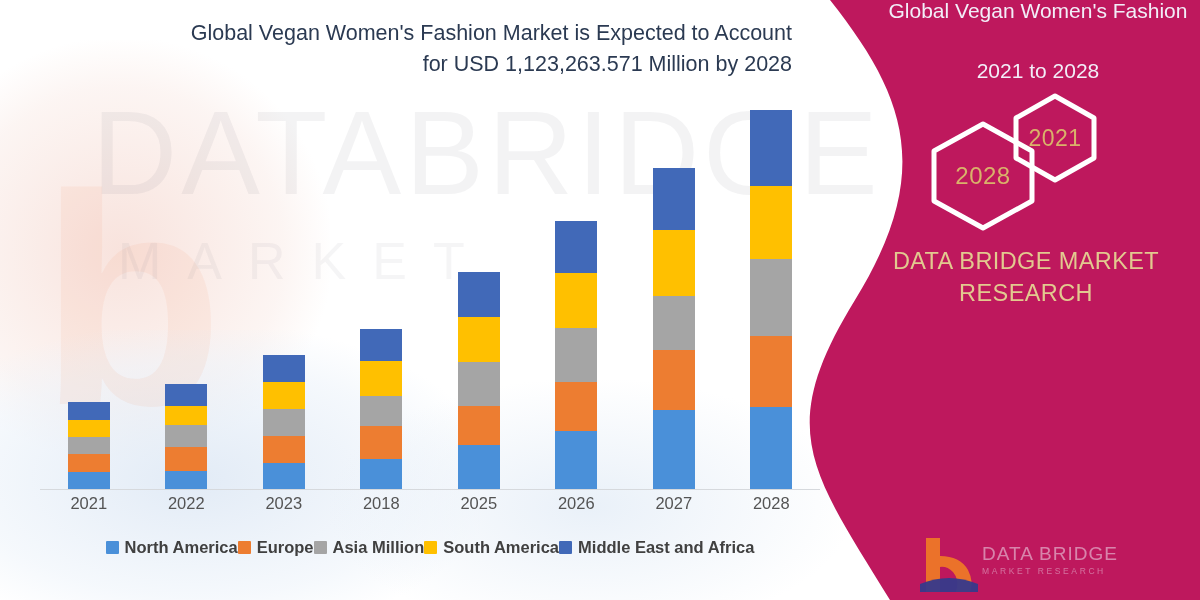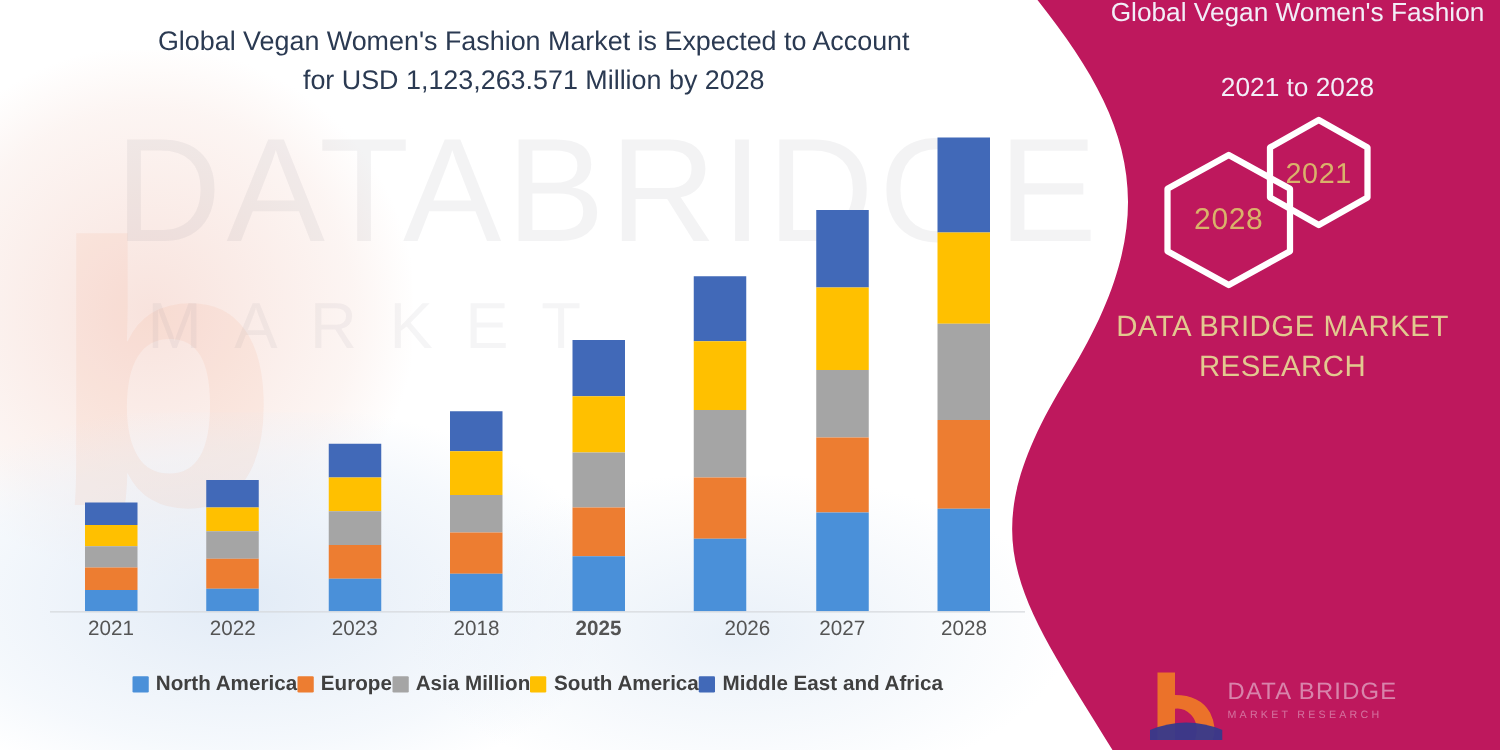--- a/index.html
+++ b/index.html
@@ -65,21 +65,21 @@
     color: rgba(236,120,70,0.075);
     user-select: none;
     pointer-events: none;
   }
 
   
   .headline {
     position: absolute;
     left: 62px; top: 18px;
     width: 730px;
-    text-align: center;
+    text-align: right;
     font-size: 21.5px;
     line-height: 1.42;
     color: #2b3a52;
     font-weight: 400;
   }
 
   
   #chart {
     position: absolute;
     left: 40px; top: 100px;
@@ -299,22 +299,22 @@
           <div class="seg" style="height: 75.8333px; background: rgb(65, 105, 184);"></div>
         </div>
       </div>
     <div class="axis-line"></div>
   </div>
   <div class="xlabels" id="xlabels">
       <div class="xlabel" style="left: 8.75px;">2021</div>
       <div class="xlabel" style="left: 106.25px;">2022</div>
       <div class="xlabel" style="left: 203.75px;">2023</div>
       <div class="xlabel" style="left: 301.25px;">2018</div>
-      <div class="xlabel" style="left: 398.75px; font-weight: bold;">2025</div>
-      <div class="xlabel" style="left: 496.25px; text-align: right;">2026</div>
+      <div class="xlabel" style="left: 398.75px;">2025</div>
+      <div class="xlabel" style="left: 496.25px;">2026</div>
       <div class="xlabel" style="left: 593.75px;">2027</div>
       <div class="xlabel" style="left: 691.25px;">2028</div>
     </div>
 
   <div class="legend" id="legend">
       <div class="legend-item">
         <span class="legend-swatch" style="background: rgb(74, 144, 217);"></span>
         <span class="legend-label">North America</span>
       </div>
       <div class="legend-item">

